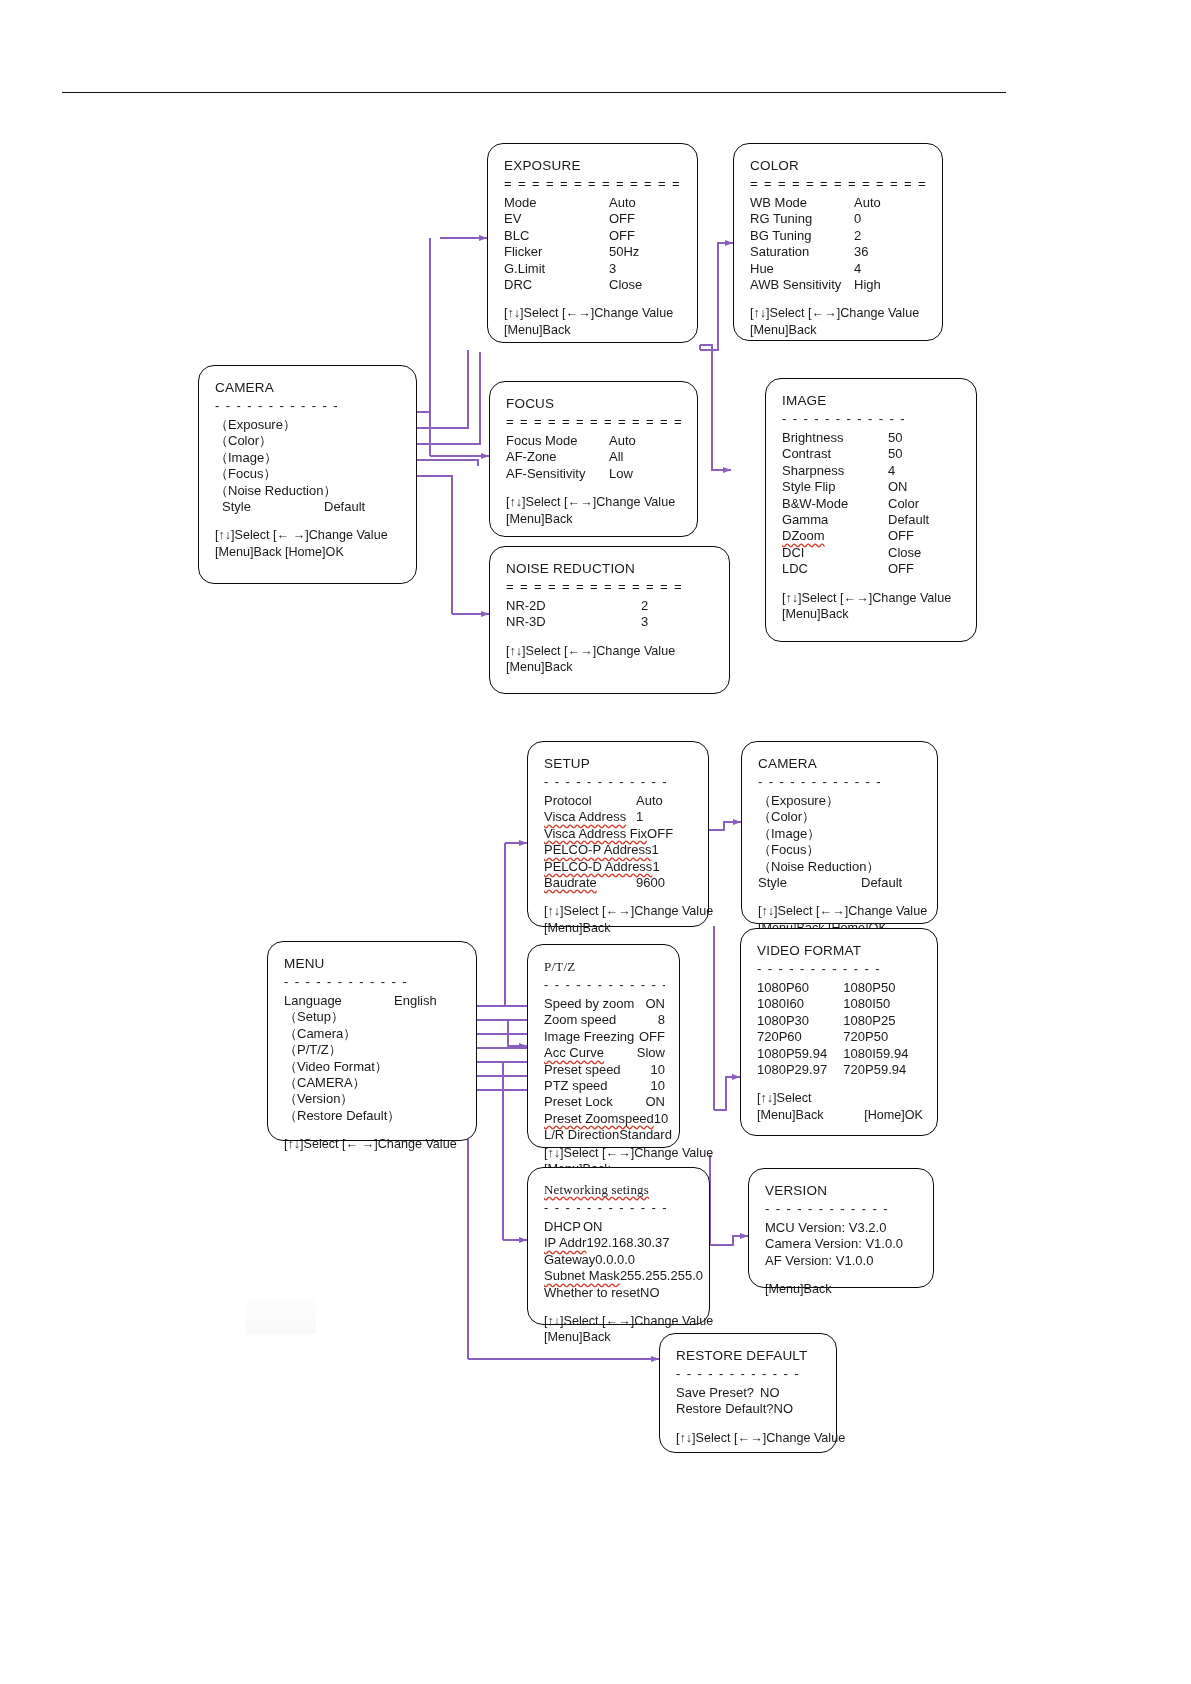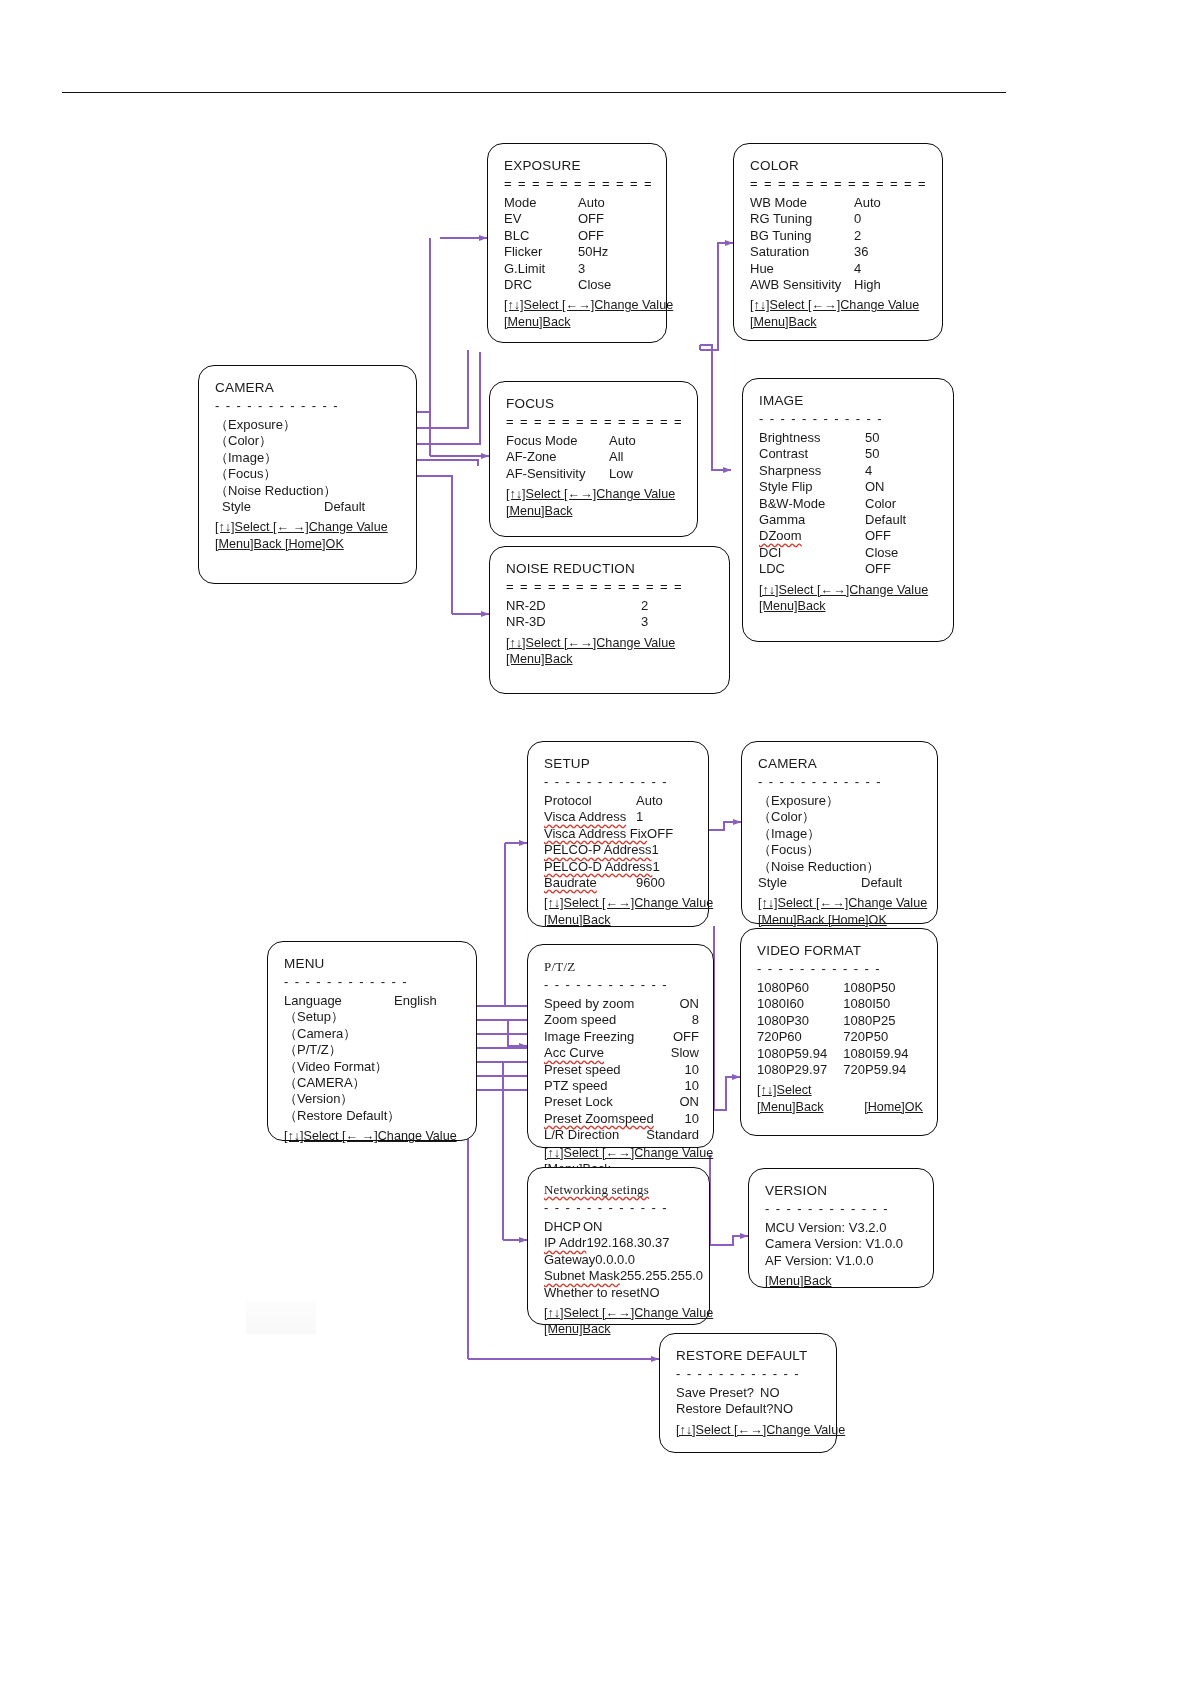--- a/index.html
+++ b/index.html
@@ -23,40 +23,40 @@
   .dash{margin:6px 0 7px 2px;height:9px;overflow:hidden;white-space:nowrap;
         font-size:13px;letter-spacing:1.4px;color:#141414;line-height:9px;}
 
   .rows{margin-left:2px;}
   .row{display:flex;line-height:16.4px;font-size:13px;white-space:nowrap;}
   .row .k{flex:0 0 auto;}
   .row .v{margin-left:auto;text-align:left;}
   .row.two .k{width:52%;}
   .row.two .v{width:48%;margin-left:0;}
 
-  .foot{margin:4px 0 0 2px;font-size:12.6px;line-height:16.4px;white-space:nowrap;text-decoration:underline;}
+  .foot{margin:12px 0 0 2px;font-size:12.6px;line-height:16.4px;white-space:nowrap;}
   .foot .ln{display:block;}
 
   .wavy{text-decoration:underline wavy #d23b2e;text-decoration-skip-ink:none;
         text-underline-offset:2px;}
 
   .indent{padding-left:7px;}
 
   
-  #p-exposure { left:487px; top:143px;  width:180px; height:200px;}
+  #p-exposure { left:487px; top:143px;  width:211px; height:200px;}
   #p-color    { left:733px; top:143px;  width:210px; height:198px;}
   #p-camera   { left:198px; top:365px;  width:219px; height:219px;}
   #p-focus    { left:489px; top:381px;  width:209px; height:156px;}
-  #p-image    { left:742px; top:378px;  width:212px; height:264px;}
+  #p-image    { left:765px; top:378px;  width:212px; height:264px;}
   #p-nr       { left:489px; top:546px;  width:241px; height:148px;}
 
   #p-setup    { left:527px; top:741px;  width:182px; height:186px;}
   #p-camera2  { left:741px; top:741px;  width:197px; height:183px;}
   #p-menu     { left:267px; top:941px;  width:210px; height:200px;}
-  #p-ptz      { left:527px; top:944px;  width:187px; height:204px;}
+  #p-ptz      { left:527px; top:944px;  width:153px; height:204px;}
   #p-video    { left:740px; top:928px;  width:198px; height:208px;}
   #p-net      { left:527px; top:1167px; width:183px; height:158px;}
   #p-version  { left:748px; top:1168px; width:186px; height:120px;}
   #p-restore  { left:659px; top:1333px; width:178px; height:120px;}
 
   #p-exposure .row .v,#p-color .row .v,#p-focus .row .v,
   #p-image .row .v,#p-nr .row .v{width:74px;}
   #p-camera .row .v{width:78px;}
   #p-setup .row .v{width:58px;}
   #p-camera2 .row .v{width:62px;}

